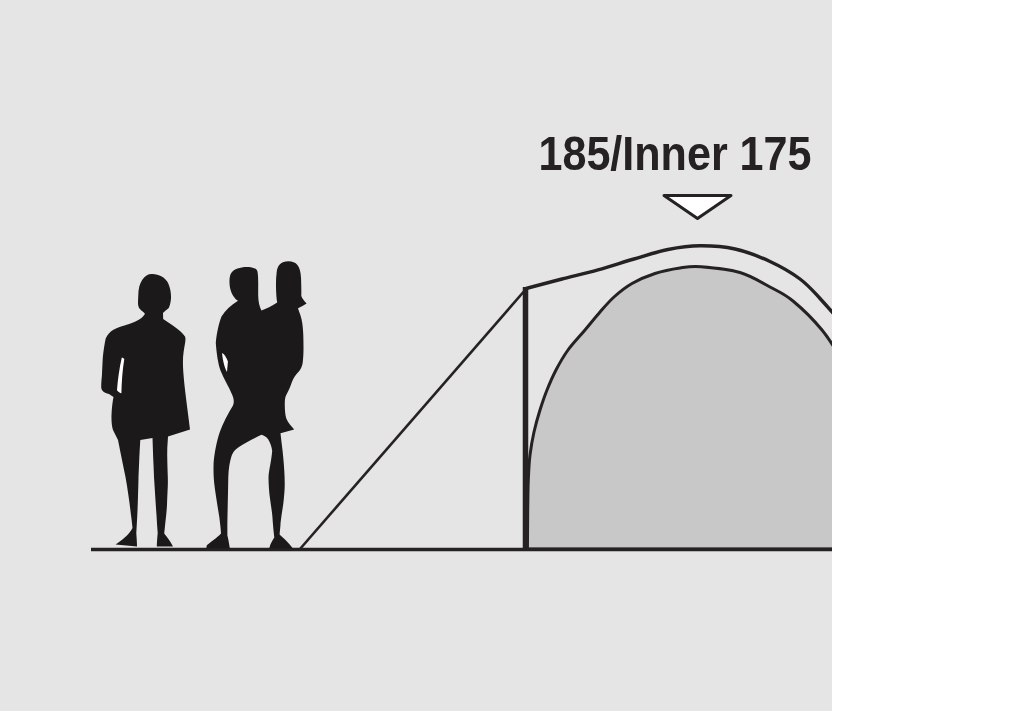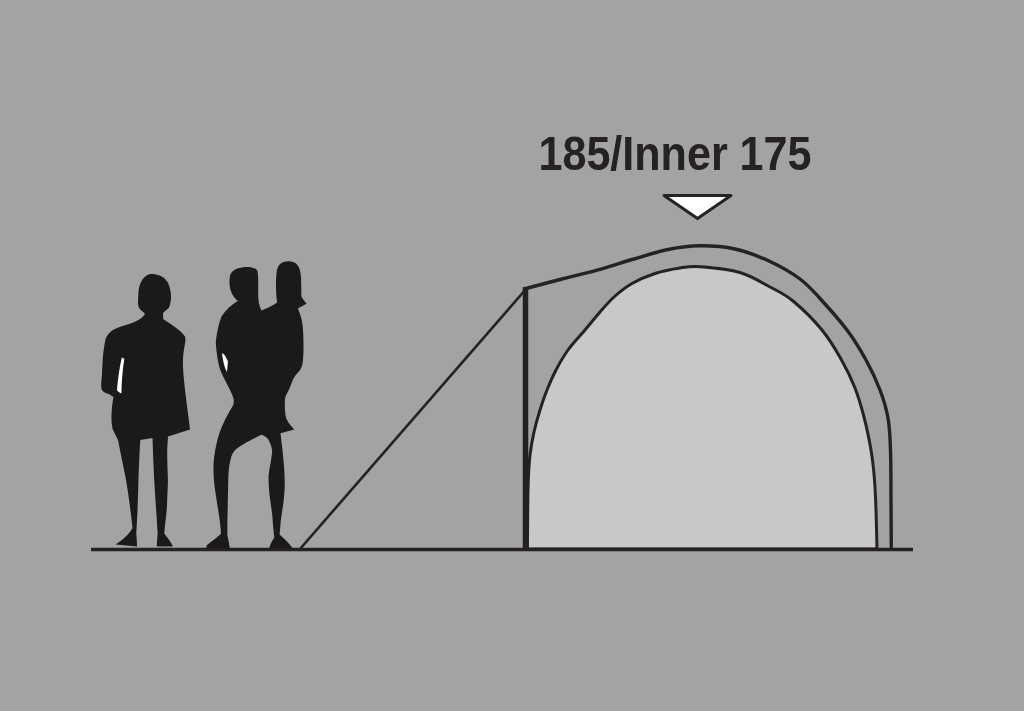--- a/index.html
+++ b/index.html
@@ -1,16 +1,16 @@
 <!DOCTYPE html>
 <html><head>
 <meta charset="utf-8">
 <style>
   html,body{margin:0;padding:0;background:#ffffff;}
-  #stage{position:relative;width:1024px;height:711px;overflow:hidden;background:#a3a3a3;}
+  #stage{position:relative;width:832px;height:711px;overflow:hidden;background:#e5e5e5;}
   svg{display:block;}
 </style>
 </head>
 <body>
 <div id="stage">
 <svg width="1024" height="711" viewBox="0 0 1024 711" xmlns="http://www.w3.org/2000/svg">
 
   <text x="675" y="170" font-family="'Liberation Sans',sans-serif" font-weight="bold" font-size="48" fill="#262223" text-anchor="middle" textLength="273" lengthAdjust="spacingAndGlyphs">185/Inner 175</text>
 
   <polygon points="664,195.5 731,195.5 697.5,218.5" fill="#ffffff" stroke="#262223" stroke-width="3" stroke-linejoin="round"></polygon>

